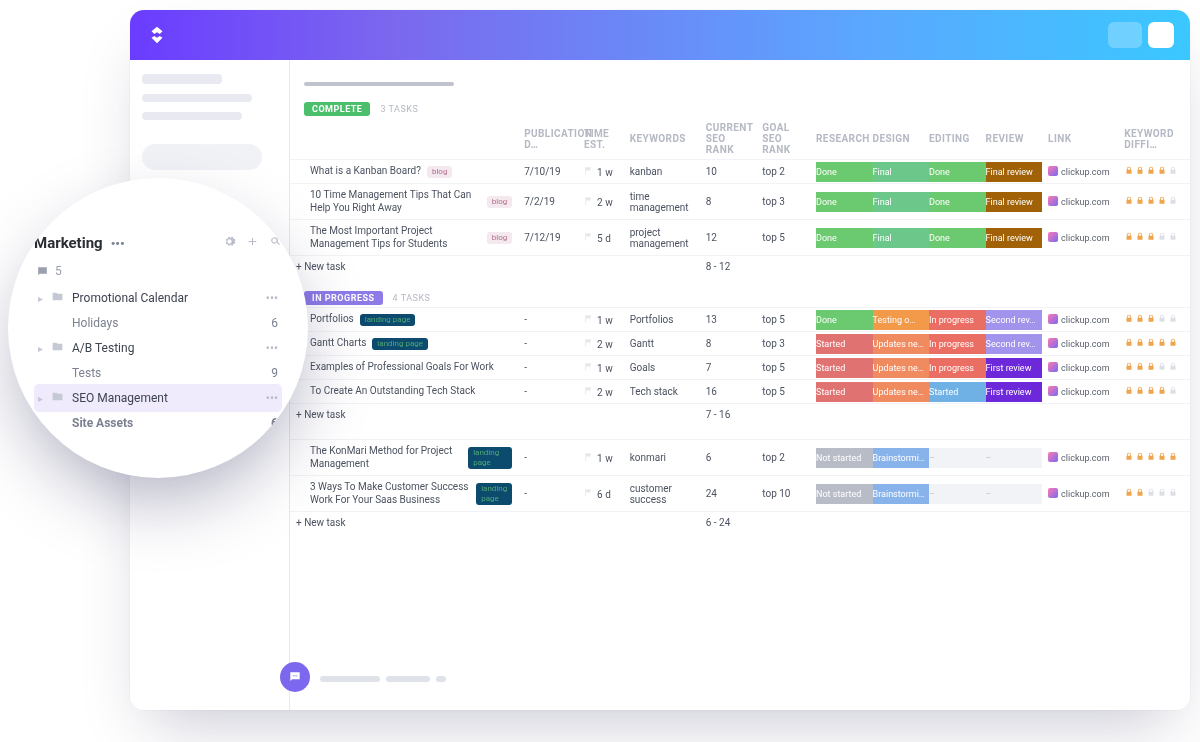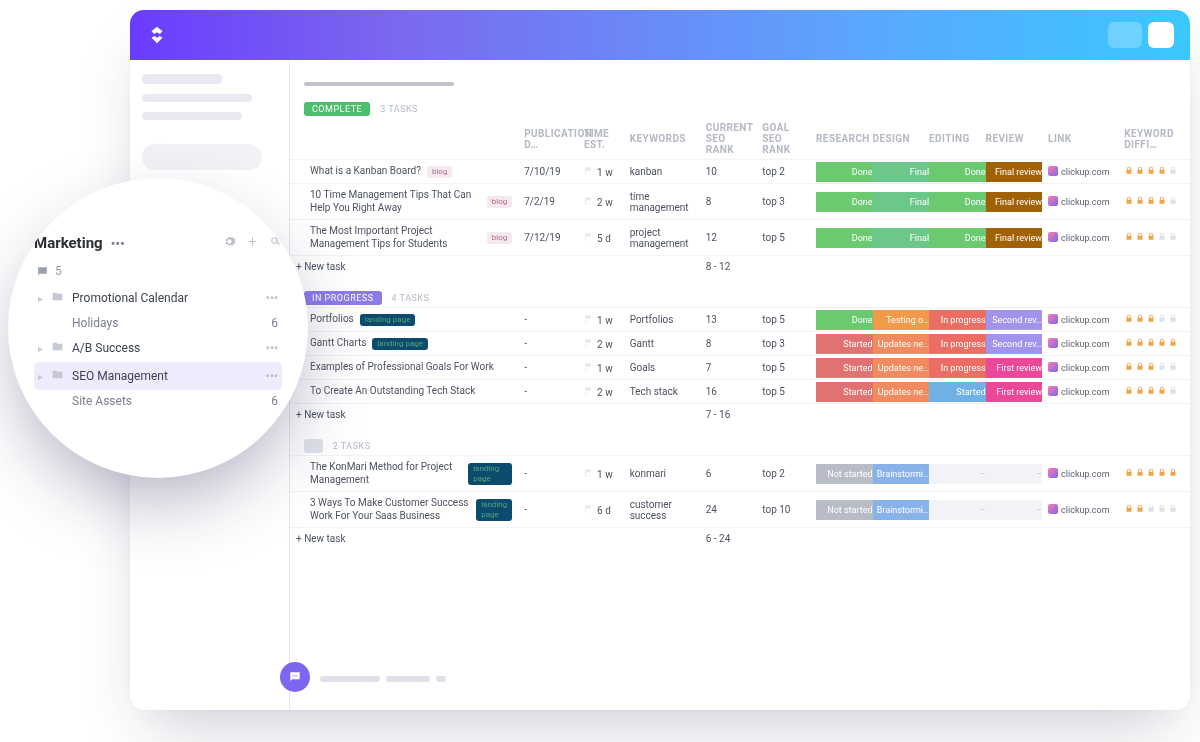--- a/index.html
+++ b/index.html
@@ -38,44 +38,44 @@
   .chatfab{position:absolute;left:150px;bottom:18px;width:30px;height:30px;border-radius:50%;background:var(--violet);display:flex;align-items:center;justify-content:center;color:#fff;font-size:13px}
   .dots{position:absolute;left:190px;bottom:28px;height:6px;display:flex;gap:6px}
   .dots span{display:block;height:6px;border-radius:3px;background:#e0e2ea}
   .dots .d1{width:60px}.dots .d2{width:44px}.dots .d3{width:10px}
 
   .main{flex:1;background:#fff;padding:22px 0 0 0;overflow:hidden;font-size:10px;color:var(--txt)}
   .hscroll{height:4px;background:#c0c2cc;border-radius:2px;margin:0 0 16px 0;width:150px;margin-left:14px}
 
   .group{margin-bottom:14px}
   .ghdr{display:flex;align-items:center;gap:10px;padding:0 14px 2px}
-  .status-pill{display:inline-block;font-size:9px;font-weight:400;letter-spacing:.5px;padding:2px 8px;border-radius:3px;color:#fff}
+  .status-pill{display:inline-block;font-size:9px;font-weight:700;letter-spacing:.5px;padding:2px 8px;border-radius:3px;color:#fff}
   .sp-complete{background:#4bbf6b}
   .sp-progress{background:#8e7be8}
   .sp-null{background:#e0e2ea;color:#9aa0ad}
   .ghdr .meta{color:var(--muted);font-size:9px;letter-spacing:.5px}
 
   table.grid{width:100%;border-collapse:collapse;table-layout:fixed}
   .grid th{font-size:10px;font-weight:700;color:var(--muted);text-transform:uppercase;letter-spacing:.4px;text-align:left;padding:4px 6px}
   .grid td{padding:5px 6px;border-top:1px solid #f2f3f7;vertical-align:middle;font-size:10px;color:#4b5260}
   .name{display:flex;align-items:center;gap:6px;line-height:1.25}
   .tag{font-size:8px;background:#f4e9ee;color:#b26b8b;border-radius:3px;padding:1px 5px}
   .tag.lp{background:#0c4a6e;color:#4fa97a}
   .flag{width:10px;height:10px;display:inline-block;margin-right:3px;opacity:.35}
   .flag svg{display:block}
-  .stat{display:block;height:20px;line-height:20px;text-align:right;color:#fff;font-size:9px;border-radius:0}
+  .stat{display:block;height:20px;line-height:20px;text-align:left;color:#fff;font-size:9px;border-radius:0}
   .st-done{background:var(--green)}
   .st-final{background:#6cc88a}
   .st-finalrev{background:#a16207}
   .st-started{background:#e17272}
   .st-working{background:#f2994a}
   .st-updates{background:#f08b60}
   .st-inprog{background:#eb6e64}
   .st-second{background:#a294ec}
-  .st-first{background:#ec4899}
+  .st-first{background:#6d28d9}
   .st-startedb{background:#6fb1e4}
   .st-notstart{background:#b8bcc6}
   .st-brain{background:#88b2ea}
   .st-empty{background:#f2f3f7;color:#c2c6d1}
   .link{color:#5a5f6b;font-size:9px}
   .linkico{display:inline-block;width:10px;height:10px;background:linear-gradient(135deg,#ff7ab5,#7b68ee);border-radius:2px;margin-right:3px;vertical-align:-1px}
   .locks{white-space:nowrap}
   .lock{display:inline-block;width:10px;height:11px;margin-right:1px}
   .lock svg{display:block}
   .newtask{padding:6px 14px;color:#b8bcc6;font-size:10px}
@@ -430,24 +430,20 @@
                 <td></td>
                 <td></td>
                 <td></td>
                 <td class="sumrow">7 - 16</td>
                 <td colspan="7"></td>
               </tr>
             </tbody>
           </table>
         </div>
         <div class="group">
-          <div class="ghdr">
-            <span class="status-pill sp-null">&nbsp;</span>
-            <span class="meta">2 TASKS</span>
-          </div>
           <table class="grid">
             <tbody>
               <tr>
                 <td class="col-name">
                   <div class="name" style="padding-left:14px">The KonMari Method for Project Management <span class="tag lp">landing page</span></div>
                 </td>
                 <td class="col-date">-</td>
                 <td class="col-te"><span class="flag"><svg viewBox="0 0 24 24" width="10" height="10">
                       <path fill="#b9bdc8" d="M5 3h12l-2 4 2 4H5v10H3V3z"></path>
                     </svg></span>1 w</td>
@@ -583,33 +579,37 @@
         <div class="child">
           <span>Holidays</span>
           <span>6</span>
         </div>
         <div class="folder">
           <div class="l">
             <span class="chev">▸</span>
             <span class="fico"><svg width="13" height="13" viewBox="0 0 24 24">
                 <path fill="currentColor" d="M3 5h7l2 2h9v12H3z"></path>
               </svg></span>
-            <span>A/B Success</span>
+            <span>A/B Testing</span>
           </div>
           <div class="r">•••</div>
+        </div>
+        <div class="child">
+          <span>Tests</span>
+          <span>9</span>
         </div>
         <div class="folder active">
           <div class="l">
             <span class="chev">▸</span>
             <span class="fico"><svg width="13" height="13" viewBox="0 0 24 24">
                 <path fill="currentColor" d="M3 5h7l2 2h9v12H3z"></path>
               </svg></span>
             <span>SEO Management</span>
           </div>
           <div class="r">•••</div>
         </div>
-        <div class="child" style="padding-left: 38px;">
+        <div class="child" style="padding-left: 38px; font-weight: bold;">
           <span>Site Assets</span>
           <span>6</span>
         </div>
       </div>
   </div>
 </div>
 
 </body></html>

